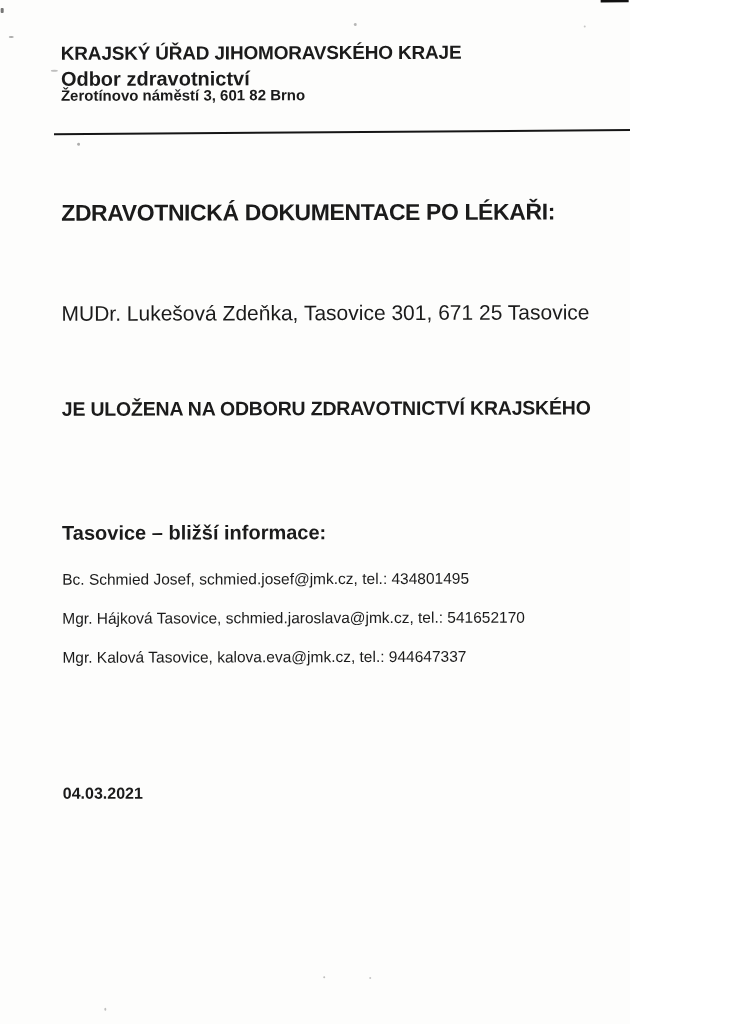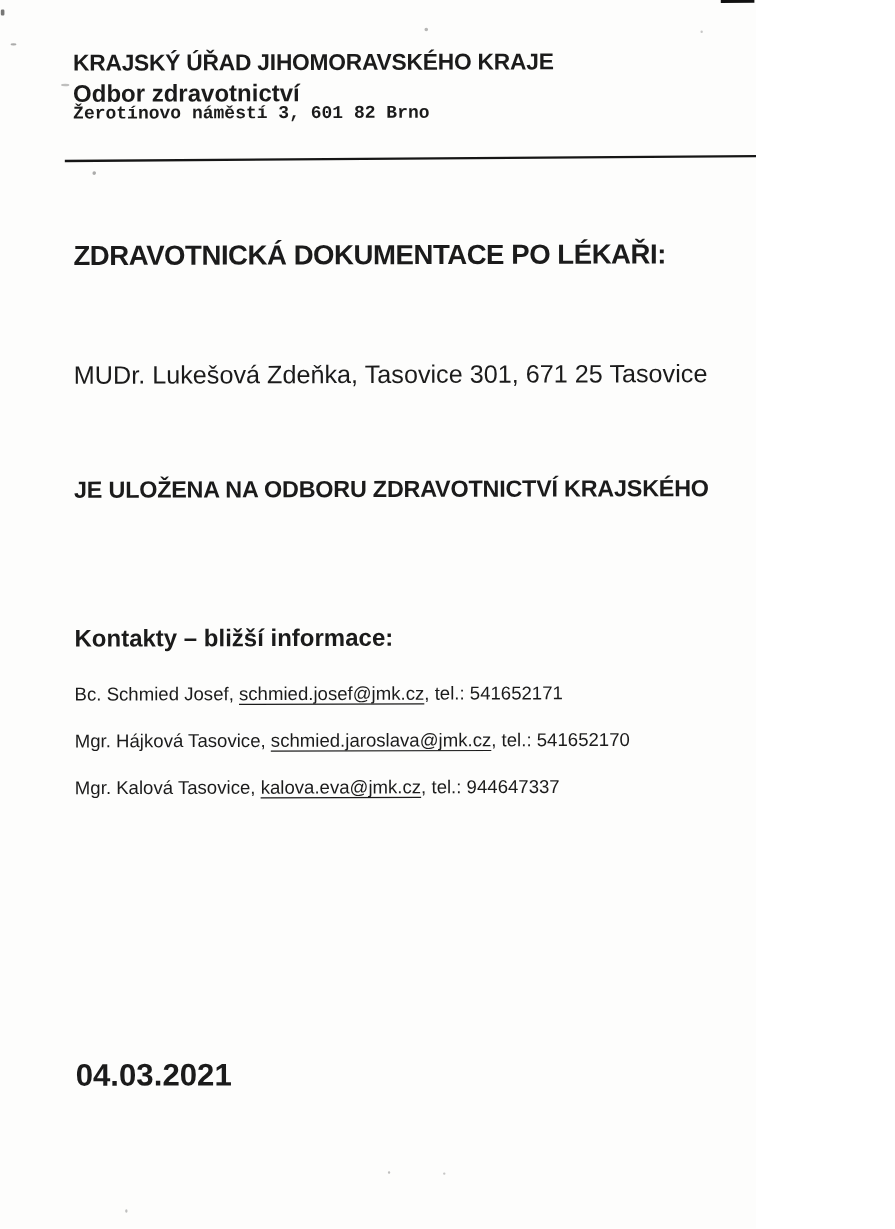--- a/index.html
+++ b/index.html
@@ -18,21 +18,21 @@
     transform: rotate(-0.15deg);
     transform-origin: 373px 512px;
   }
   .line {
     position: absolute;
     left: 62px;
     white-space: nowrap;
   }
   .org   { top: 42px;  font-size: 19px; font-weight: 700; letter-spacing: -0.2px; }
   .dept  { top: 67px;  font-size: 20px; font-weight: 700; }
-  .addr  { top: 86px;  font-size: 15px; font-weight: 700; font-family: Liberation Mono, monospace; }
+  .addr  { top: 86px;  font-size: 15px; font-weight: 700; }
   .rule  {
     position: absolute;
     left: 55px; top: 131px;
     width: 601px; height: 2px;
     background: #161616;
     transform: rotate(-0.25deg);
   }
   .title   { top: 199px; font-size: 23px; font-weight: 700; letter-spacing: -0.4px; }
   .subject { top: 301px; font-size: 21px; font-weight: 400; }
   .statement {
@@ -41,25 +41,24 @@
     font-weight: 700;
     line-height: 37px;
     letter-spacing: -0.2px;
   }
   .contacts-heading { top: 521px; font-size: 20px; font-weight: 700; }
   .contact   { font-size: 15.5px; }
   .contact-1 { top: 570px; }
   .contact-2 { top: 609px; }
   .contact-3 { top: 648px; }
   .email {
-    text-decoration: underline;
     text-decoration-thickness: 1px;
     text-underline-offset: 3px;
   }
-  .date    { top: 880px; font-size: 26px; font-weight: 700; }
+  .date    { top: 784px; font-size: 16px; font-weight: 700; }
   .pagenum { left: 642px; top: 941px; font-size: 13px; font-weight: 400; }
 
   
   .corner-artifact {
     position: absolute;
     top: 0; right: 0;
     width: 28px; height: 3px;
     background: #111;
   }
   .spk {
@@ -90,24 +89,24 @@
     <div class="rule"></div>
 
     <div class="line title">ZDRAVOTNICKÁ DOKUMENTACE PO LÉKAŘI:</div>
 
     <div class="line subject">MUDr. Lukešová Zdeňka, Tasovice 301, 671 25 Tasovice</div>
 
     <div class="line statement">
       <span>JE ULOŽENA NA ODBORU ZDRAVOTNICTVÍ KRAJSKÉHO</span><br>
     </div>
 
-    <div class="line contacts-heading">Kontakty – bližší informace:</div>
+    <div class="line contacts-heading">Tasovice – bližší informace:</div>
 
     <div class="line contact contact-1">
-      <span>Bc. Schmied Josef, </span><span class="email">schmied.josef@jmk.cz</span><span>, tel.: 541652171</span>
+      <span>Bc. Schmied Josef, </span><span class="email">schmied.josef@jmk.cz</span><span>, tel.: 434801495</span>
     </div>
     <div class="line contact contact-2">
       <span>Mgr. Hájková Tasovice, </span><span class="email">schmied.jaroslava@jmk.cz</span><span>, tel.: 541652170</span>
     </div>
     <div class="line contact contact-3">
       <span>Mgr. Kalová Tasovice, </span><span class="email">kalova.eva@jmk.cz</span><span>, tel.: 944647337</span>
     </div>
 
     <div class="line date">04.03.2021</div>
 

